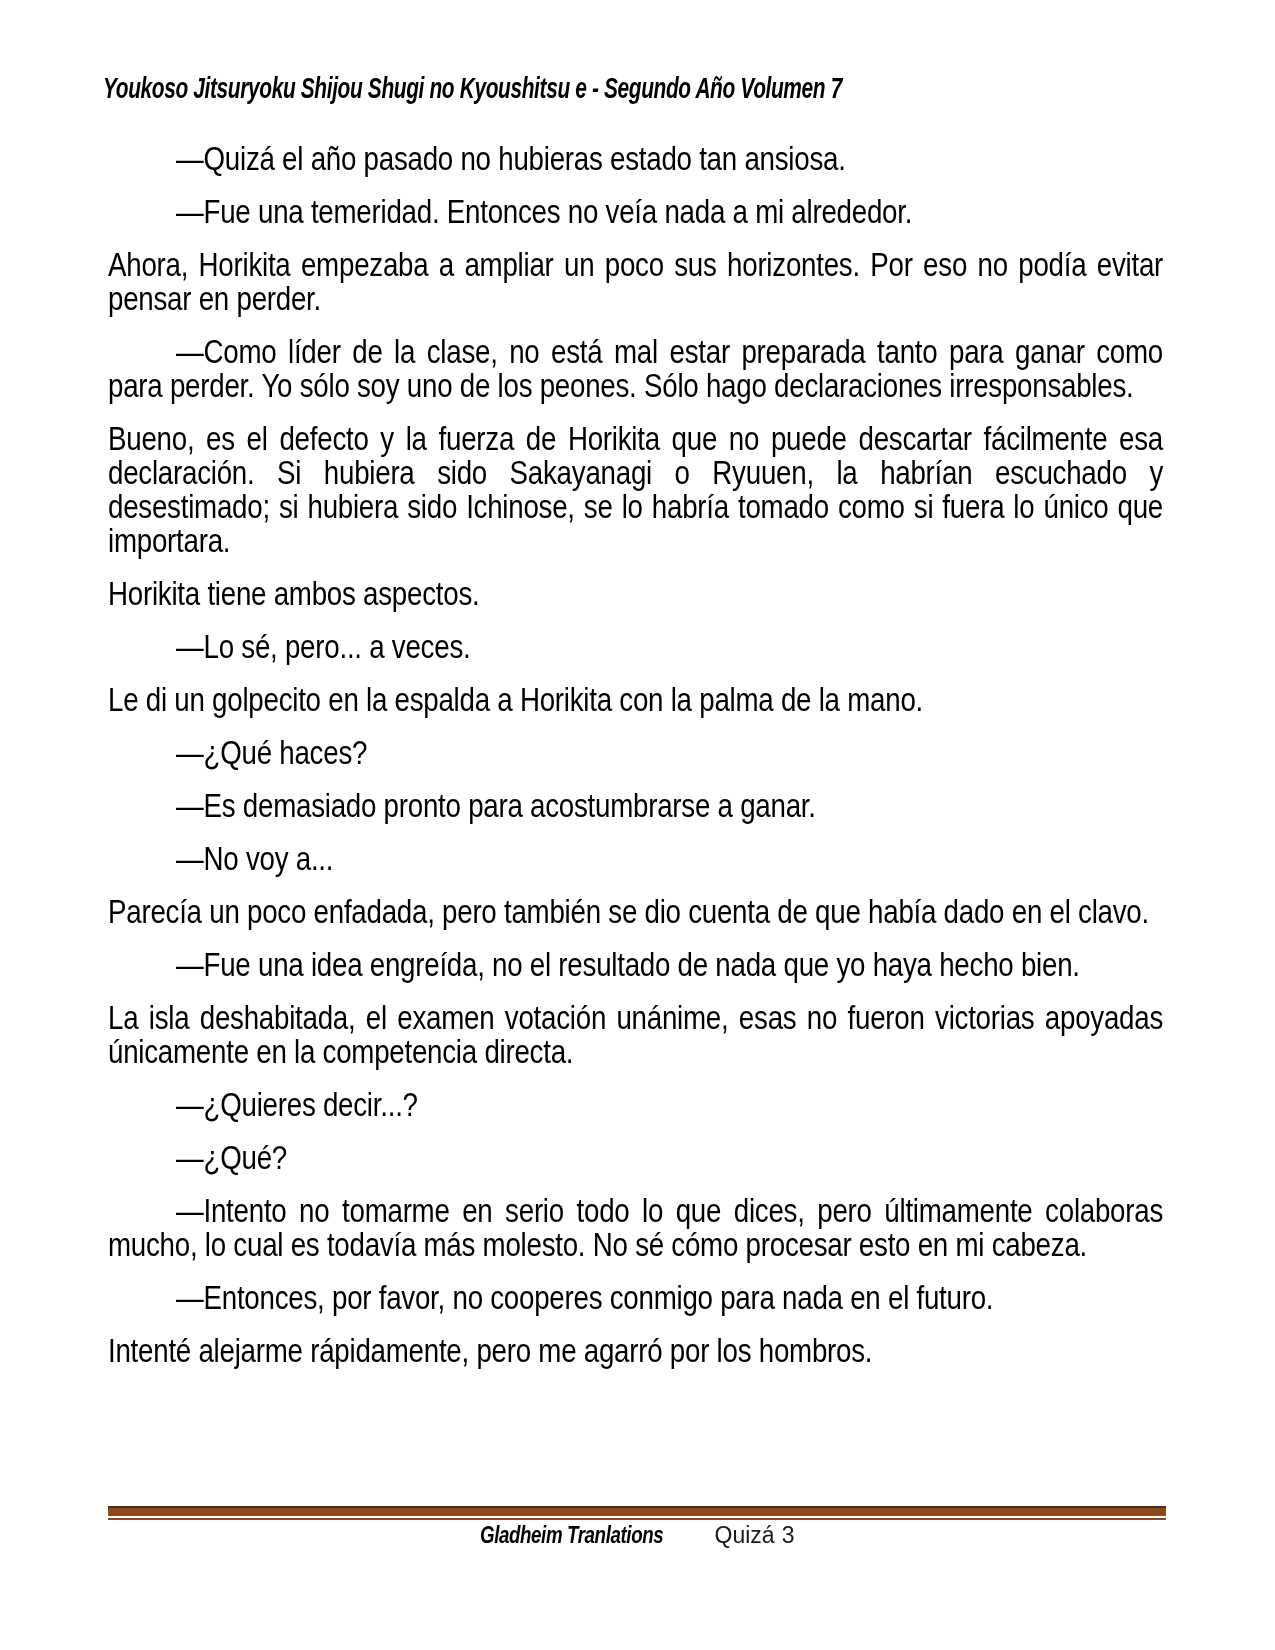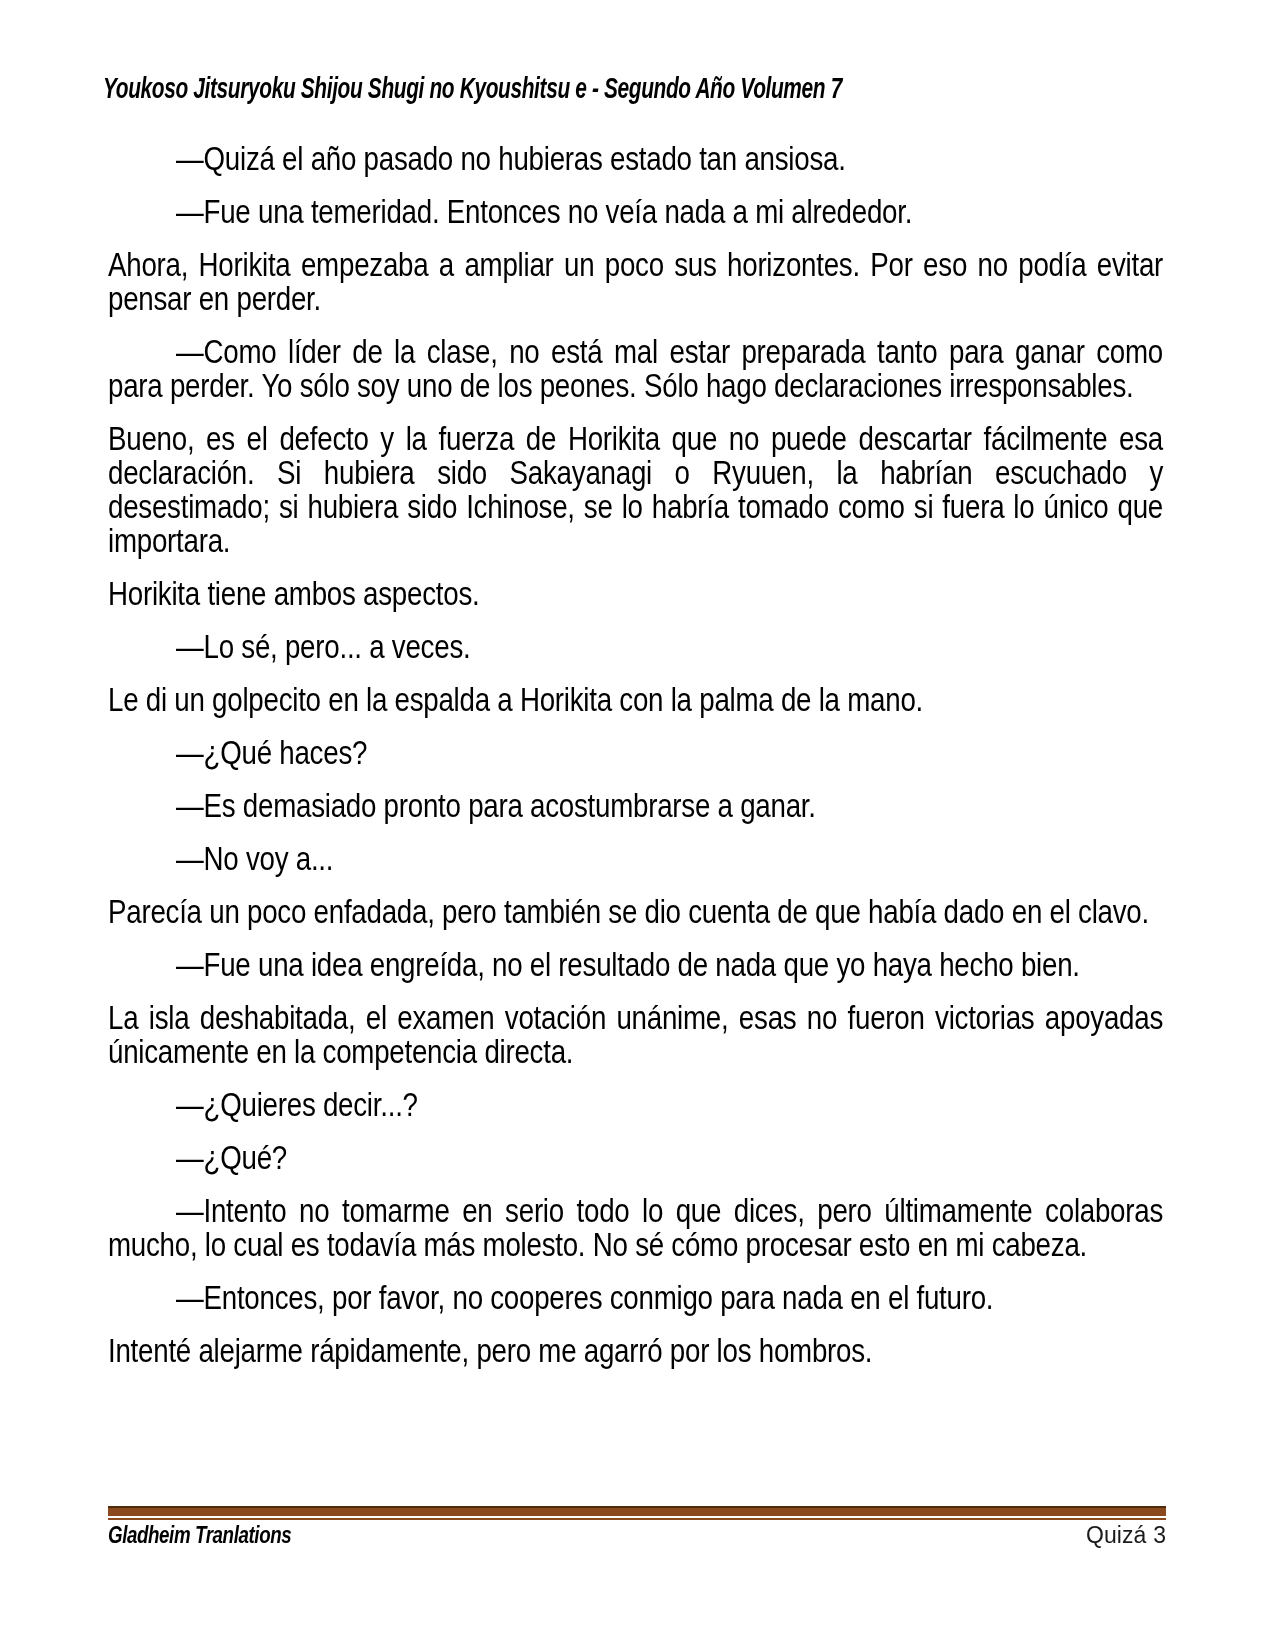--- a/index.html
+++ b/index.html
@@ -57,21 +57,21 @@
     height: 8px;
     background: #8a4a1e;
     border-top: 2px solid #4f2b0e;
   }
   .footer-row {
     position: absolute;
     left: 108px;
     width: 1058px;
     top: 1521px;
     display: flex;
-    justify-content: space-between;
+    justify-content: center;
     align-items: baseline;
   }
   .translator {
     font-size: 24px;
     font-weight: bold;
     font-style: italic;
     letter-spacing: -0.5px;
     white-space: nowrap;
     transform: scaleX(0.78);
     transform-origin: 0 0;

